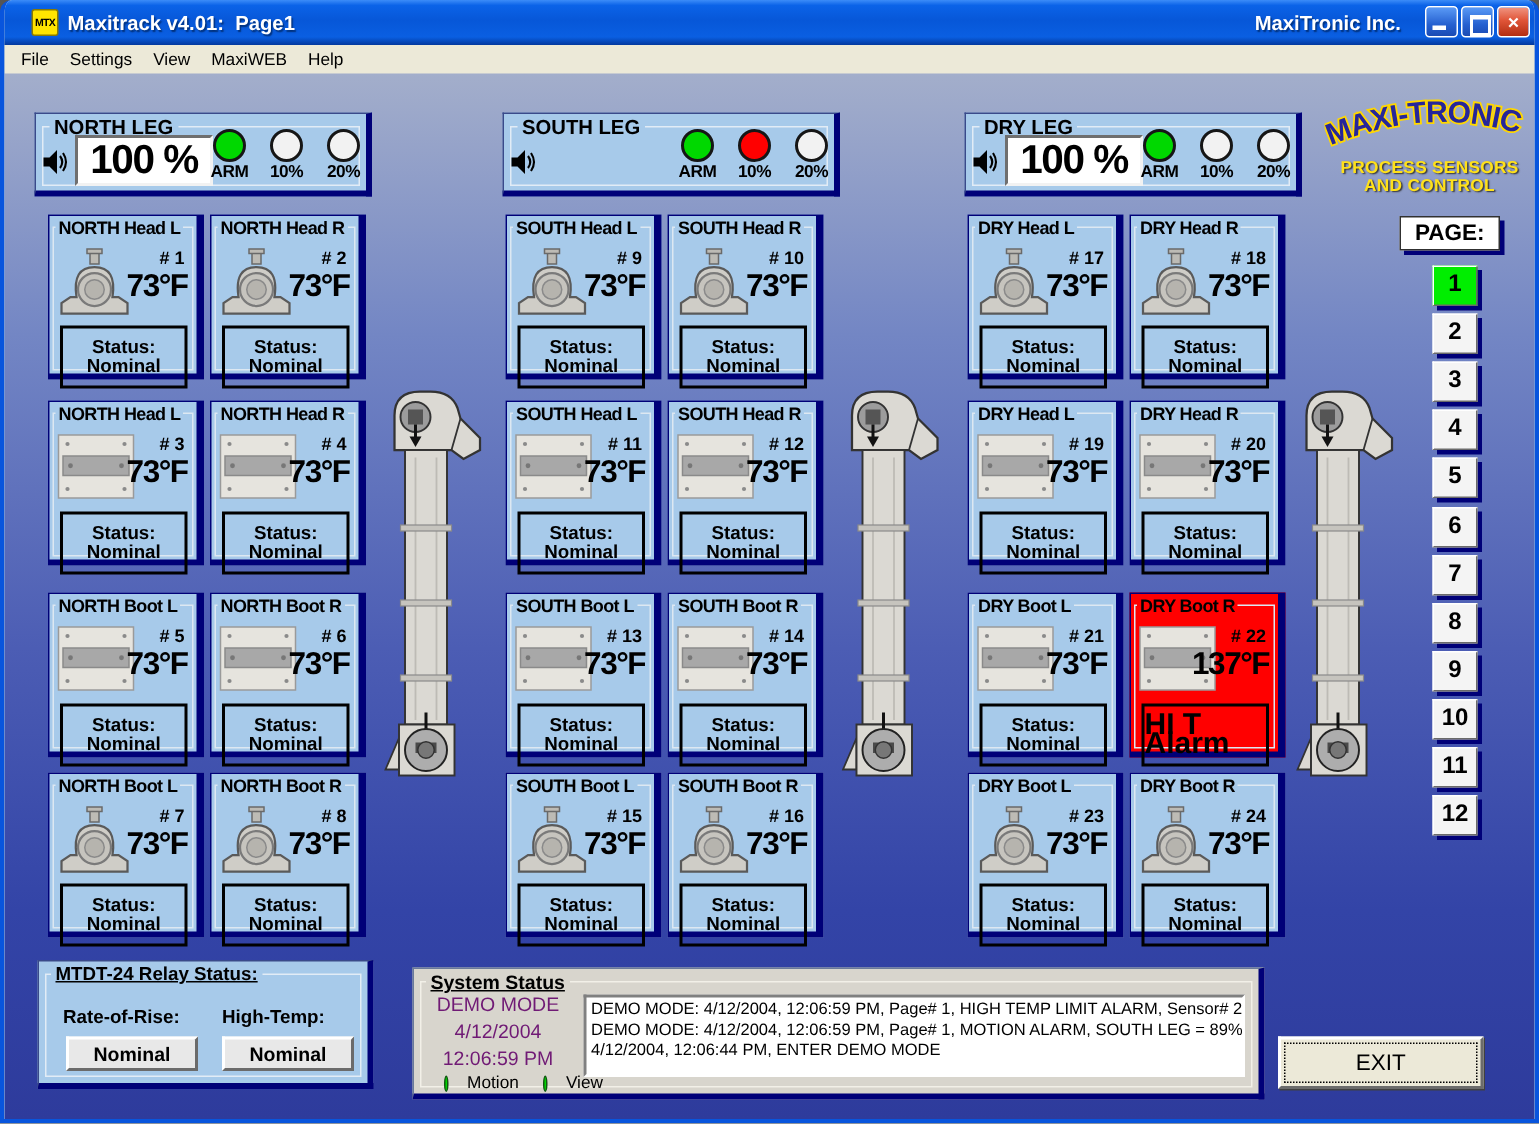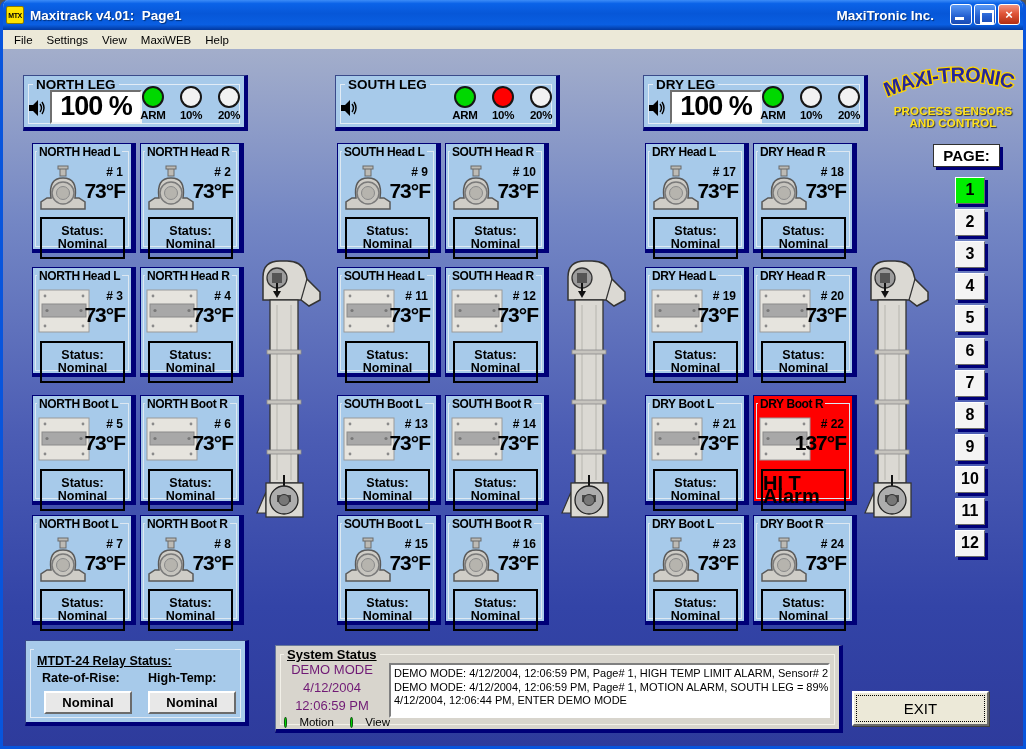--- a/index.html
+++ b/index.html
@@ -6,21 +6,21 @@
   body { background:#555; font-family:"Liberation Sans", sans-serif; }
   .window{
     position:relative; width:1026px; height:749px; overflow:hidden;
     border-left:3px solid #0855DD; border-right:3px solid #0855DD; border-bottom:3px solid #0855DD;
     border-radius:8px 8px 0 0; background:#ECE9D8;
   }
   
   .titlebar{
     position:absolute; top:0; left:-3px; right:-3px; height:30px;
     background:linear-gradient(180deg,#3C8CF8 0%,#0B63E8 12%,#0757D8 45%,#0A5FE2 82%,#02389E 100%);
-    border-radius:7px 7px 0 0; display:flex; align-items:center; padding:0 6px;
+    border-radius:7px 7px 0 0; display:flex; align-items:center; padding:0 21px;
   }
   .app-icon{ width:18px; height:18px; background:#FFE400; border:1px solid #8a7a00; border-radius:2px;
     display:flex; align-items:center; justify-content:center; font-size:7px; font-weight:bold; color:#000;
     letter-spacing:-0.5px; margin-right:6px; }
   .title{ color:#fff; font-weight:bold; font-size:13.5px; text-shadow:1px 1px 1px #00307A; white-space:pre; }
   .company{ position:absolute; right:92px; color:#fff; font-weight:bold; font-size:13.5px; text-shadow:1px 1px 1px #00307A; }
   .winbtns{ position:absolute; right:6px; top:4px; display:flex; gap:2px; }
   .wbtn{ width:22px; height:21px; border:1px solid #fff; border-radius:3px; color:#fff;
     background:linear-gradient(180deg,#5A9AF6 0%,#2560D0 60%,#1A4BB4 100%);
     display:flex; align-items:center; justify-content:center; font-size:13px; font-weight:bold; position:relative;}
@@ -75,35 +75,35 @@
     text-align:center; line-height:21px; }
   .pagebtn{ position:absolute; left:952px; width:30px; height:27px; background:#F4F4F4;
     border:1px solid #6A6A6A; border-top-color:#fff; border-left-color:#fff;
     box-shadow:3px 3px 0 #000078; font-weight:bold; font-size:16px; color:#000;
     text-align:center; line-height:24px; cursor:default; }
   .pagebtn.active{ background:#00EE00; }
   
   .relay-panel{ position:absolute; left:22px; top:591px; width:224px; height:86px; background:#A7CAEA;
     border:1px solid #3A4A8A; border-right:4px solid #000078; border-bottom:4px solid #000078; }
   .relay-frame{ position:absolute; inset:8px 4px 4px 4px; border:1px solid #E2ECF6; }
-  .relay-title{ position:absolute; top:1px; left:8px; background:#A7CAEA; padding:12px 3px;
+  .relay-title{ position:absolute; top:1px; left:8px; background:#A7CAEA; padding:0 3px;
     font-weight:bold; font-size:12.5px; text-decoration:underline; color:#000; }
   .relay-lbl{ position:absolute; top:30px; font-weight:bold; font-size:12.5px; color:#000; }
   .relay-val{ position:absolute; top:50px; width:88px; height:23px; background:#E8E8E8;
     border:2px solid; border-color:#FFFFFF #6B6B6B #6B6B6B #FFFFFF;
     font-weight:bold; font-size:13px; color:#000; text-align:center; line-height:19px; }
   
   .sys-panel{ position:absolute; left:272px; top:596px; width:568px; height:88px; background:#D8D5CD;
     border:1px solid #6A7A9A; border-right:4px solid #000078; border-bottom:4px solid #000078; }
   .sys-frame{ position:absolute; inset:8px 4px 4px 4px; border:1px solid #F2F0E8; }
   .sys-title{ position:absolute; top:1px; left:8px; background:#D8D5CD; padding:0 3px;
     font-weight:bold; font-size:13px; text-decoration:underline; color:#000; }
   .sys-left{ position:absolute; left:2px; top:16px; width:108px; text-align:center; font-size:13px; color:#701a75; }
   .sys-left div{ margin-bottom:3px; }
-  .sys-dots{ position:absolute; left:8px; top:70px; width:106px; display:flex; align-items:center; justify-content:center;
+  .sys-dots{ position:absolute; left:20px; top:70px; width:106px; display:flex; align-items:center; justify-content:center;
     font-size:11.5px; color:#000; gap:12px; }
   .dot{ width:11px; height:11px; border-radius:50%; background:#00D800; border:1px solid #115511; display:inline-block; }
   .sys-log{ position:absolute; left:113px; top:17px; right:9px; bottom:11px; background:#fff;
     border:2px solid; border-color:#808080 #FFFFFF #FFFFFF #808080; padding:2px 3px; overflow:hidden; }
   .sys-log div{ font-size:11px; line-height:13.5px; white-space:nowrap; color:#000; }
   
   .act-btn{ position:absolute; background:#ECE9D8; border:2px solid; border-color:#FFFFFF #6B6B6B #6B6B6B #FFFFFF;
     box-shadow:1px 1px 0 #404040; font-size:15px; color:#000; text-align:center; cursor:default; }
   .pause-btn{ left:847px; top:594px; width:140px; height:35px; line-height:31px; }
   .exit-btn{ left:849px; top:642px; width:137px; height:35px; line-height:31px;

